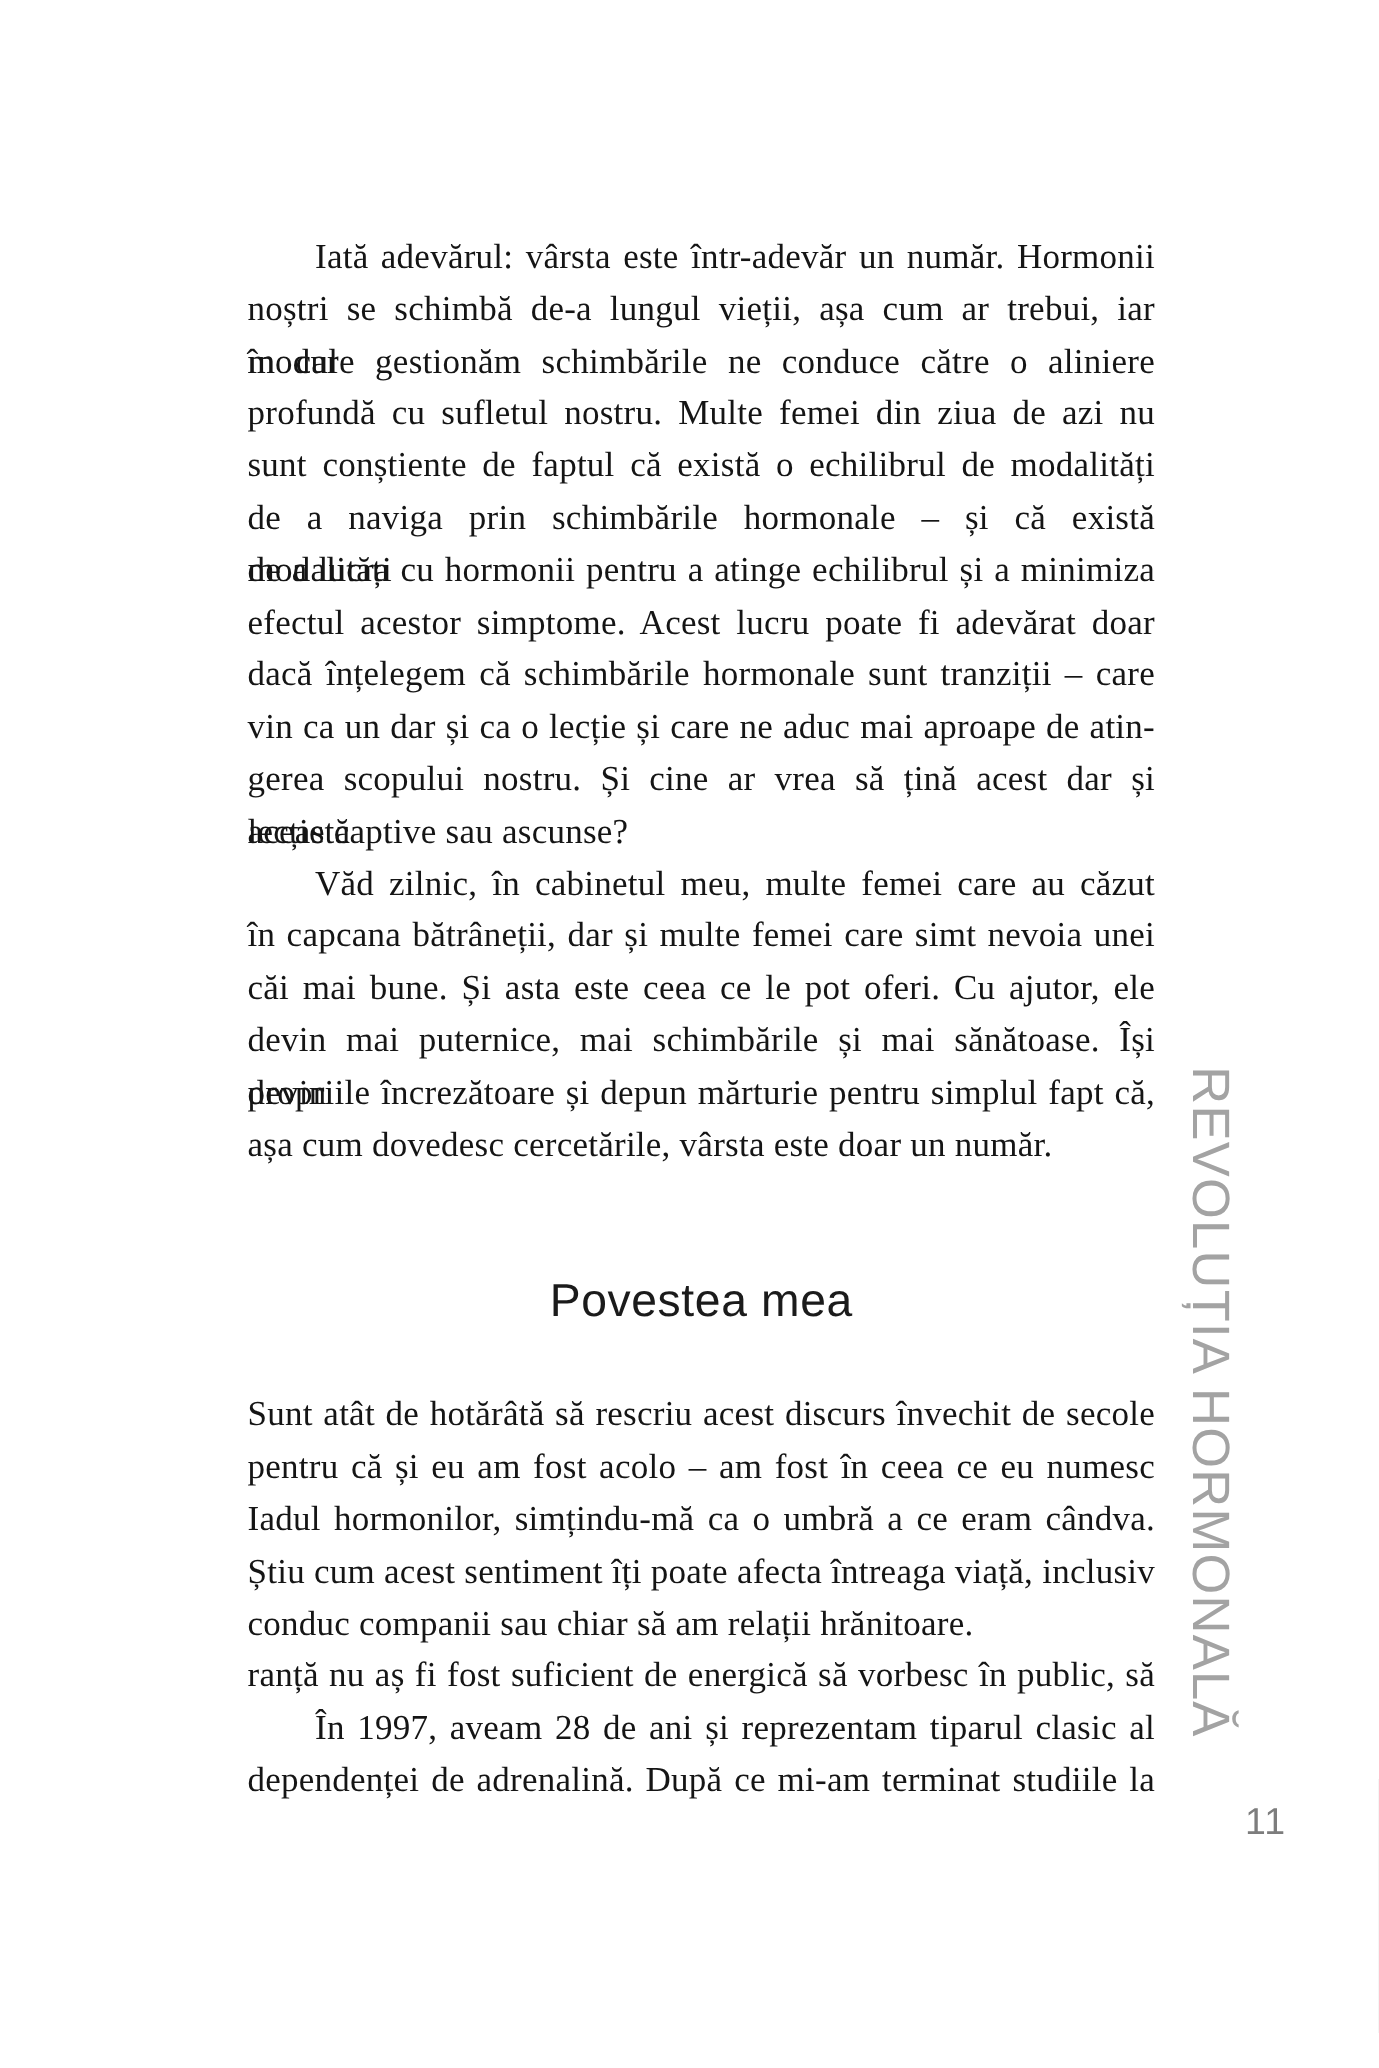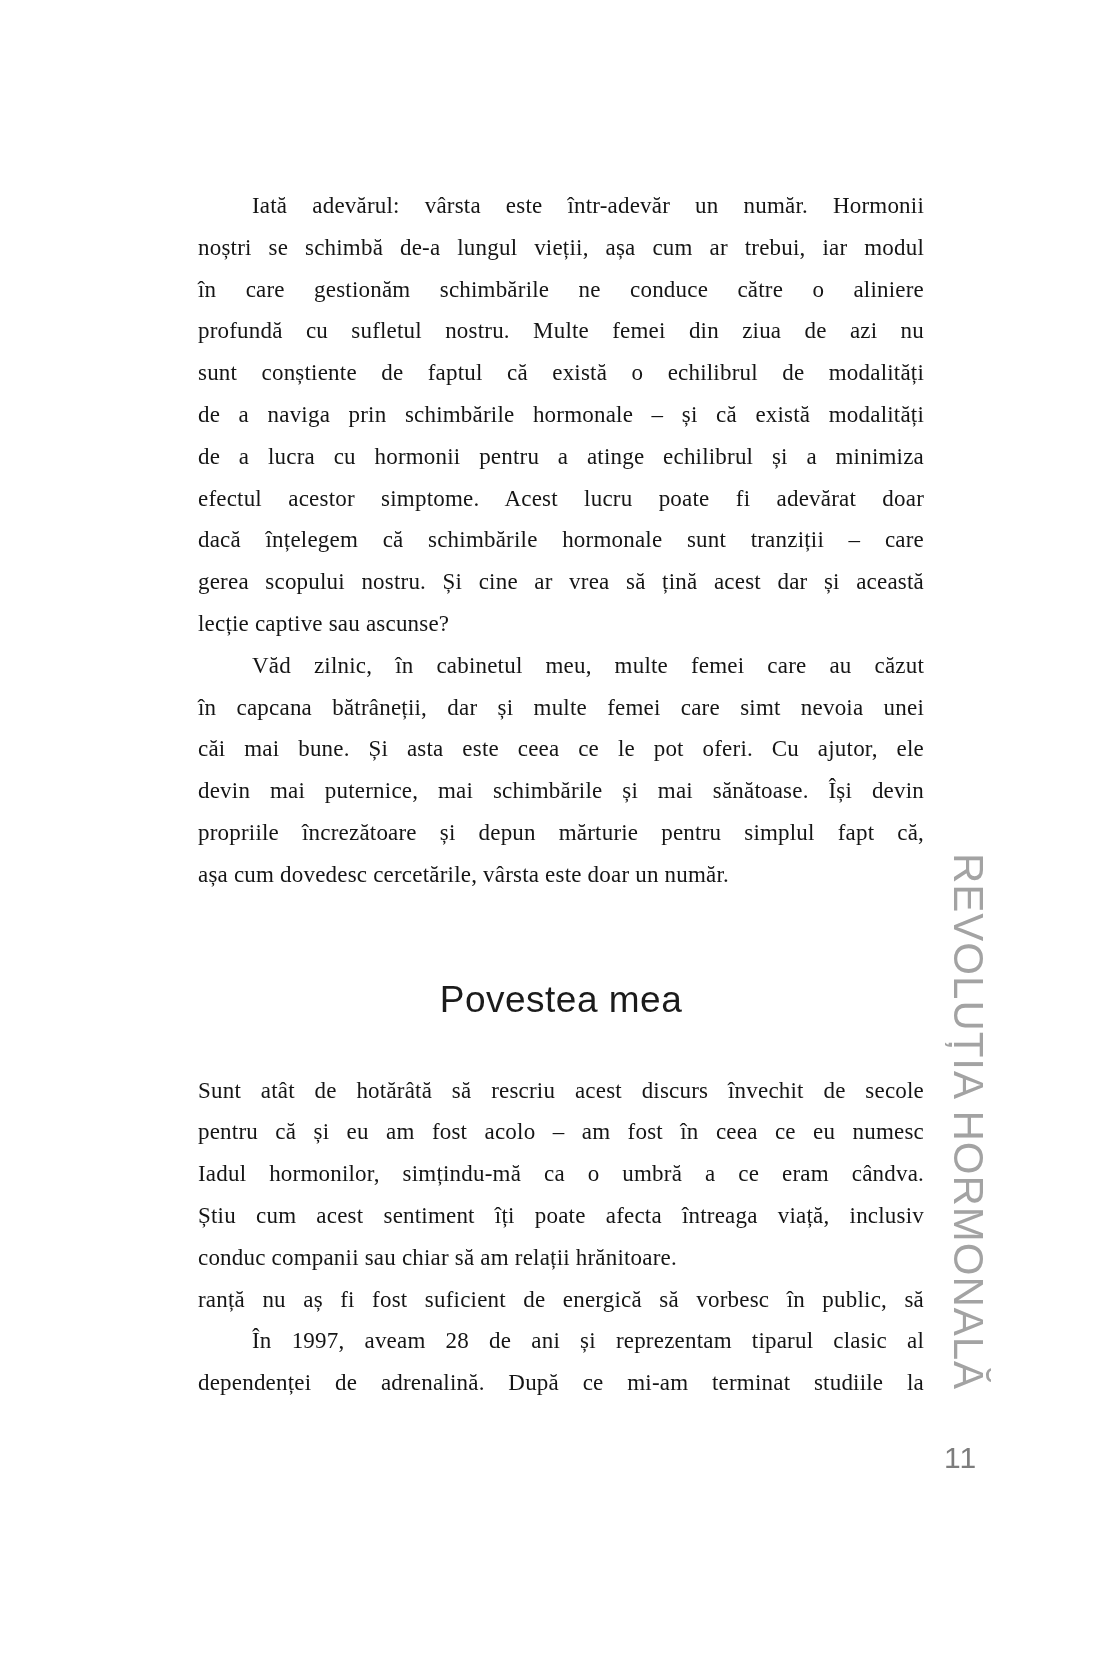--- a/index.html
+++ b/index.html
@@ -18,21 +18,21 @@
     color: #151515;
   }
   .text-column {
     position: absolute;
     left: 198px;
     top: 185px;
     width: 726px;
   }
   .para { margin: 0; }
   .line {
-    font-size: 23px;
+    font-size: 28px;
     line-height: 41.8px;
     height: 41.8px;
     white-space: normal;
     text-align: left;
     letter-spacing: 0.2px;
   }
   .line.j {
     text-align: justify;
     text-align-last: justify;
   }
@@ -60,21 +60,21 @@
     text-orientation: mixed;
     font-family: "Liberation Sans", sans-serif;
     font-size: 42px;
     font-weight: normal;
     letter-spacing: 1px;
     color: #a3a3a3;
     white-space: nowrap;
   }
   .page-number {
     position: absolute;
-    left: 944px;
+    left: 996px;
     top: 1441px;
     font-family: "Liberation Sans", sans-serif;
     font-size: 30px;
     color: #7d7d7d;
     letter-spacing: 1px;
   }
 </style>
 </head>
 <body>
 
@@ -83,20 +83,21 @@
       <div class="para">
         <div class="line j indent">Iată adevărul: vârsta este într-adevăr un număr. Hormonii</div>
         <div class="line j">noștri se schimbă de-a lungul vieții, așa cum ar trebui, iar modul</div>
         <div class="line j">în care gestionăm schimbările ne conduce către o aliniere</div>
         <div class="line j">profundă cu sufletul nostru. Multe femei din ziua de azi nu</div>
         <div class="line j">sunt conștiente de faptul că există o echilibrul de modalități</div>
         <div class="line j">de a naviga prin schimbările hormonale – și că există modalități</div>
         <div class="line j">de a lucra cu hormonii pentru a atinge echilibrul și a minimiza</div>
         <div class="line j">efectul acestor simptome. Acest lucru poate fi adevărat doar</div>
         <div class="line j">dacă înțelegem că schimbările hormonale sunt tranziții – care</div>
+        <div class="line j">vin ca un dar și ca o lecție și care ne aduc mai aproape de atin-</div>
         <div class="line j">gerea scopului nostru. Și cine ar vrea să țină acest dar și această</div>
         <div class="line">lecție captive sau ascunse?</div>
       </div>
       <div class="para">
         <div class="line j indent">Văd zilnic, în cabinetul meu, multe femei care au căzut</div>
         <div class="line j">în capcana bătrâneții, dar și multe femei care simt nevoia unei</div>
         <div class="line j">căi mai bune. Și asta este ceea ce le pot oferi. Cu ajutor, ele</div>
         <div class="line j">devin mai puternice, mai schimbările și mai sănătoase. Își devin</div>
         <div class="line j">propriile încrezătoare și depun mărturie pentru simplul fapt că,</div>
         <div class="line">așa cum dovedesc cercetările, vârsta este doar un număr.</div>

